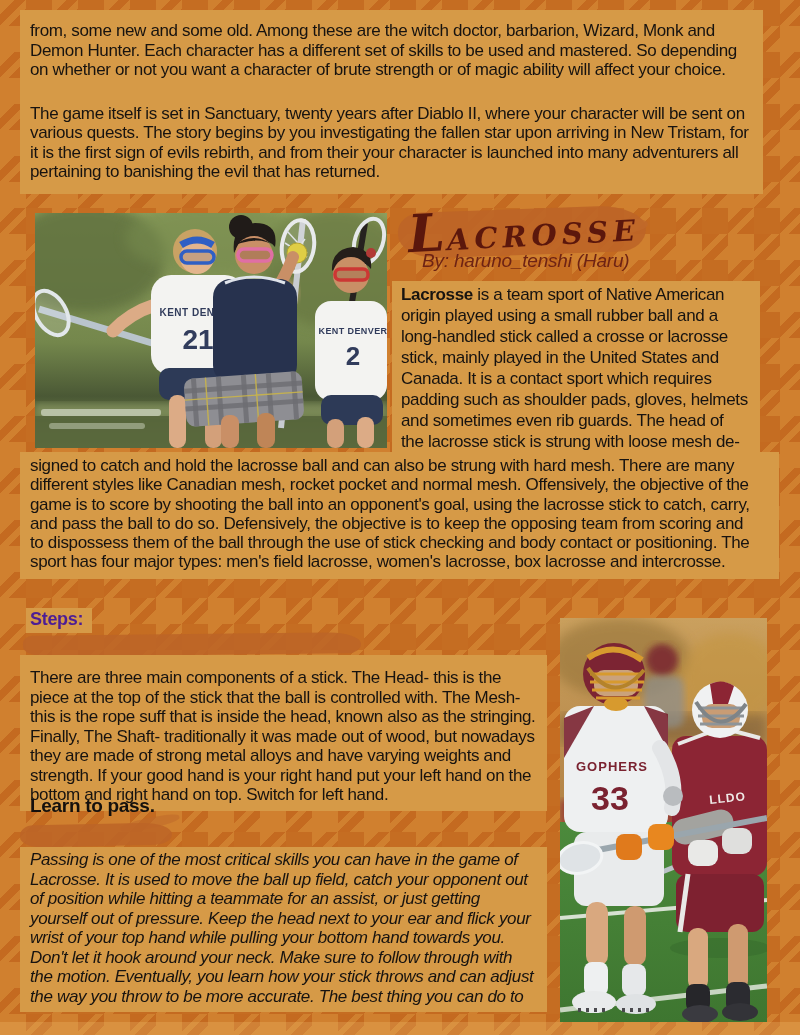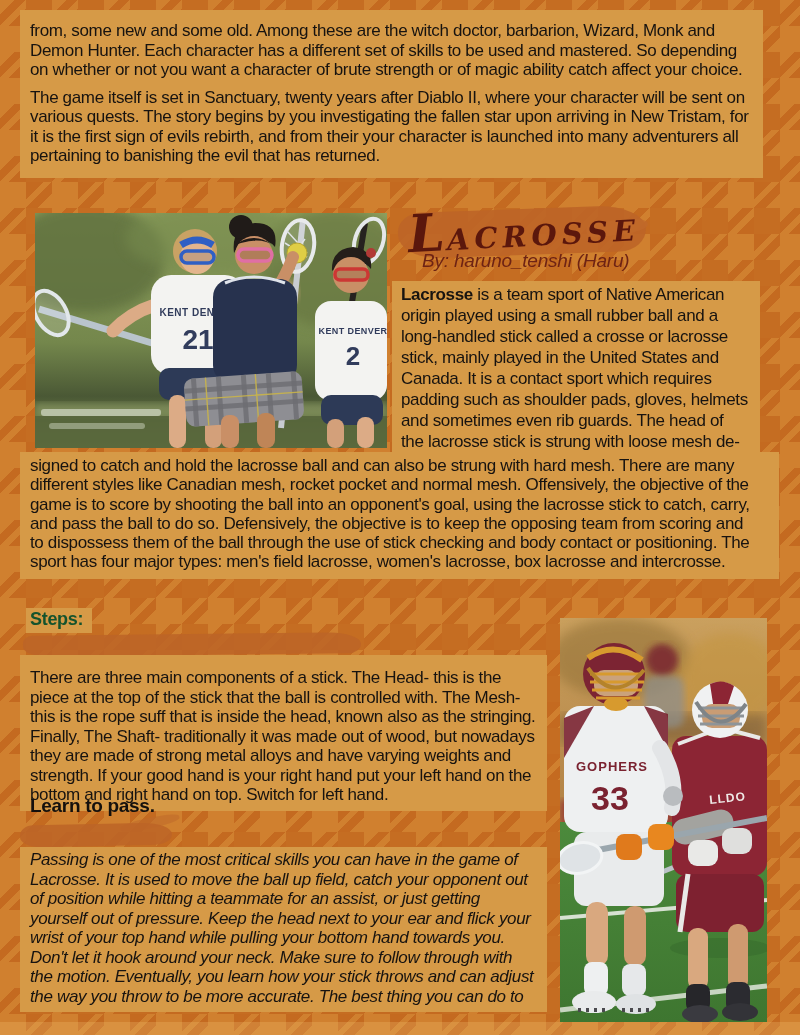--- a/index.html
+++ b/index.html
@@ -15,21 +15,21 @@
     background-position:0 0, 26px 26px, 26px 26px;
   }
   .abs{position:absolute;}
   .hl{background:#d69a47;}
   .body-text{
     font-size:17px;line-height:19.5px;letter-spacing:-0.35px;
     color:#171310;
   }
   .top-block{left:20px;top:10px;width:723px;padding:11px 10px 12px 10px;}
   .top-block p{margin:0;}
-  .top-block p + p{margin-top:8px;}
+  .top-block p + p{margin-top:24px;}
 
   figure{margin:0;padding:0;}
   .img-women{left:35px;top:213px;width:352px;height:235px;overflow:hidden;}
   .img-men{left:560px;top:618px;width:207px;height:404px;overflow:hidden;}
   .img-women svg,.img-men svg{display:block;}
 
   .brush{background:#bd6527;}
   .brush-title{
     left:398px;top:209px;width:248px;height:46px;
     border-radius:30px 60px 34px 52px / 24px 30px 28px 30px;
@@ -50,21 +50,21 @@
     left:422px;top:250px;font-size:19px;letter-spacing:-0.2px;
     color:#6e2314;
     font-style:italic;
   }
   .side-text{left:392px;top:281px;width:347px;padding:3px 12px 6px 9px;}
   .side-text .lead{font-weight:bold;}
   .cont-text{left:20px;top:452px;width:723px;padding:4px 26px 7px 10px;line-height:19.3px;}
 
   .steps-label{
     left:26px;top:608px;display:inline-block;padding:1px 9px 3px 4px;
-    font-size:18px;font-weight:bold;color:#14532d;letter-spacing:-0.3px;
+    font-size:18px;font-weight:bold;color:#4c1d95;letter-spacing:-0.3px;
   }
   .step-heading{
     font-size:19px;font-weight:bold;color:#14100d;letter-spacing:-0.3px;
     position:absolute;white-space:nowrap;
   }
   .brush-step1{left:23px;top:634px;width:338px;height:21px;
     border-radius:12px 40px 16px 30px / 10px 14px 12px 12px;transform:rotate(-0.6deg);opacity:.9;}
   .step1-heading{left:30px;top:632px;}
   .step1-body{left:20px;top:655px;width:508px;padding:13px 9px 6px 10px;}
   .brush-step2{left:20px;top:824px;width:152px;height:22px;
@@ -76,21 +76,21 @@
 
   .bottom-strip{left:0;top:1022px;width:800px;height:13px;background:rgba(240,190,110,0.28);}
   svg text{font-family:"Liberation Sans", sans-serif;}
 </style>
 </head>
 <body>
 
 <div class="page">
 
   <section class="abs hl top-block body-text">
-    <p>from, some new and some old. Among these are the witch doctor, barbarion, Wizard, Monk and Demon Hunter. Each character has a different set of skills to be used and mastered. So depending on whether or not you want a character of brute strength or of magic ability catch affect your choice.</p>
+    <p>from, some new and some old. Among these are the witch doctor, barbarion, Wizard, Monk and Demon Hunter. Each character has a different set of skills to be used and mastered. So depending on whether or not you want a character of brute strength or of magic ability will affect your choice.</p>
     <p>The game itself is set in Sanctuary, twenty years after Diablo II, where your character will be sent on various quests. The story begins by you investigating the fallen star upon arriving in New Tristam, for it is the first sign of evils rebirth, and from their your character is launched into many adventurers all pertaining to banishing the evil that has returned.</p>
   </section>
 
   <figure class="abs img-women">
     <svg viewBox="0 0 352 235" width="352" height="235" preserveAspectRatio="none">
       <defs>
         <linearGradient id="wbg" x1="0" y1="0" x2="0" y2="1">
           <stop offset="0" stop-color="#8fa05e"></stop>
           <stop offset="0.55" stop-color="#74874c"></stop>
           <stop offset="0.78" stop-color="#4a5835"></stop>

